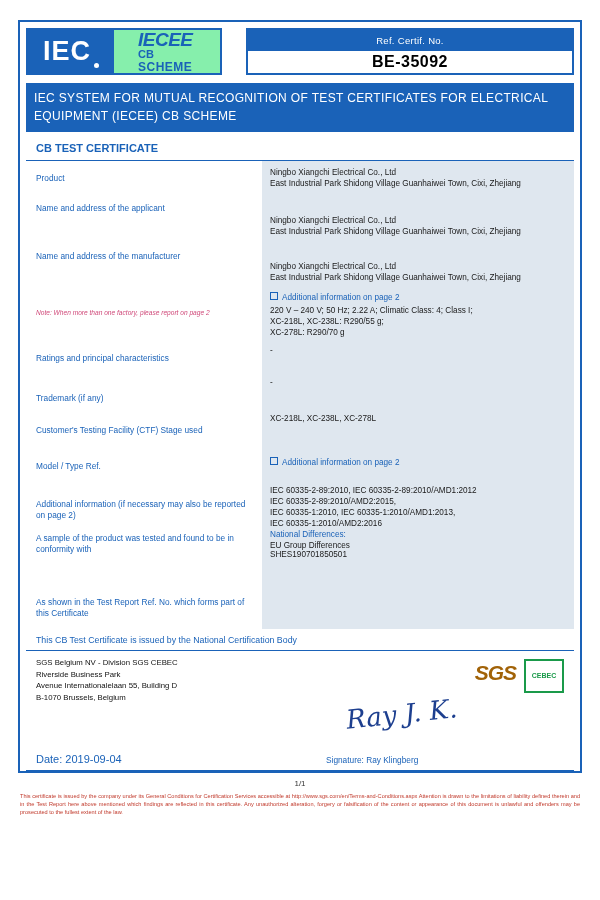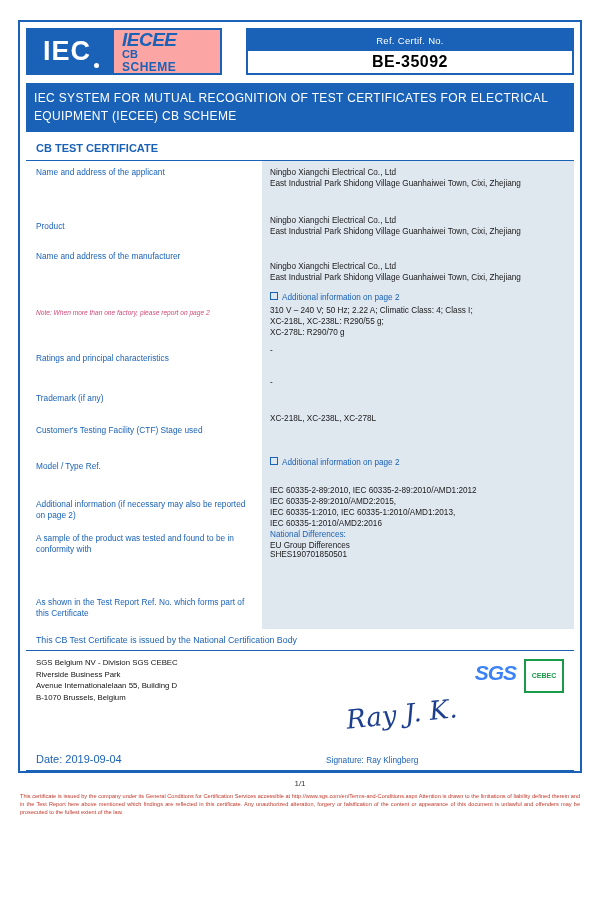--- a/index.html
+++ b/index.html
@@ -58,26 +58,26 @@
     width: 5px;
     height: 5px;
     background: #fff;
     border-radius: 50%;
     margin-left: 3px;
     align-self: flex-end;
     margin-bottom: 5px;
   }
   .iecee-logo {
     flex: 1;
-    background: #fca5a5;
+    background: #86efac;
     color: #1a62b8;
     display: flex;
     flex-direction: column;
     justify-content: center;
-    padding-left: 8px;
+    padding-left: 24px;
   }
   .iecee-word {
     font-size: 19px;
     font-weight: bold;
     font-style: italic;
     line-height: 1;
     letter-spacing: -0.5px;
   }
   .cb-word {
     font-size: 11px;
@@ -205,21 +205,21 @@
     padding: 6px 10px;
     color: #111;
   }
   .sgs-logo {
     position: absolute;
     right: 58px;
     top: 10px;
     font-size: 21px;
     font-weight: bold;
     font-style: italic;
-    color: #3b82f6;
+    color: #a16207;
     letter-spacing: -1px;
   }
   .cebec-logo {
     position: absolute;
     right: 10px;
     top: 8px;
     width: 40px;
     height: 34px;
     border: 2px solid #1a9a4a;
     box-sizing: border-box;
@@ -301,22 +301,22 @@
       </div>
     </div>
 
     <div class="banner">IEC SYSTEM FOR MUTUAL RECOGNITION OF TEST CERTIFICATES FOR ELECTRICAL EQUIPMENT (IECEE) CB SCHEME</div>
 
     <div class="cert-title">CB TEST CERTIFICATE</div>
 
     <div class="grid">
       <div class="grid-inner">
         <div class="col-labels">
+          <div class="lbl" style="height:30px;padding-top:6px;">Product</div>
           <div class="lbl" style="height:48px;">Name and address of the applicant</div>
-          <div class="lbl" style="height:30px;padding-top:6px;">Product</div>
           <div class="lbl" style="height:46px;">Name and address of the manufacturer</div>
           <div style="height:44px;">
             <div class="note" style="margin-top:12px;">Note: When more than one factory, please report on page 2</div>
           </div>
           <div class="lbl" style="height:40px;">Ratings and principal characteristics</div>
           <div class="lbl" style="height:32px;">Trademark (if any)</div>
           <div class="lbl" style="height:36px;">Customer's Testing Facility (CTF) Stage used</div>
           <div class="lbl" style="height:38px;">Model / Type Ref.</div>
           <div class="lbl" style="height:34px;">Additional information (if necessary may also be reported on page 2)</div>
           <div class="lbl" style="height:64px;">A sample of the product was tested and found to be in conformity with</div>
@@ -328,21 +328,21 @@
 East Industrial Park Shidong Village Guanhaiwei Town, Cixi, Zhejiang</div>
           <div class="val" style="height:46px;white-space:pre-line;">Ningbo Xiangchi Electrical Co., Ltd
 East Industrial Park Shidong Village Guanhaiwei Town, Cixi, Zhejiang</div>
           <div style="height:44px;">
             <div class="val" style="white-space:pre-line;">Ningbo Xiangchi Electrical Co., Ltd
 East Industrial Park Shidong Village Guanhaiwei Town, Cixi, Zhejiang</div>
             <div style="margin-top:3px;">
               <span class="chk"></span><span class="blue-link">Additional information on page 2</span>
             </div>
           </div>
-          <div class="val" style="height:40px;white-space:pre-line;">310 V – 240 V; 50 Hz; 2.22 A; Climatic Class: 4; Class I;
+          <div class="val" style="height:40px;white-space:pre-line;">220 V – 240 V; 50 Hz; 2.22 A; Climatic Class: 4; Class I;
 XC-218L, XC-238L: R290/55 g;
 XC-278L: R290/70 g</div>
           <div class="val" style="height:32px;">-</div>
           <div class="val" style="height:36px;">-</div>
           <div class="val" style="height:38px;">XC-218L, XC-238L, XC-278L</div>
           <div style="height:34px;">
             <span class="chk"></span><span class="blue-link">Additional information on page 2</span>
           </div>
           <div style="height:64px;">
             <div class="val" style="white-space:pre-line;">IEC 60335-2-89:2010, IEC 60335-2-89:2010/AMD1:2012

